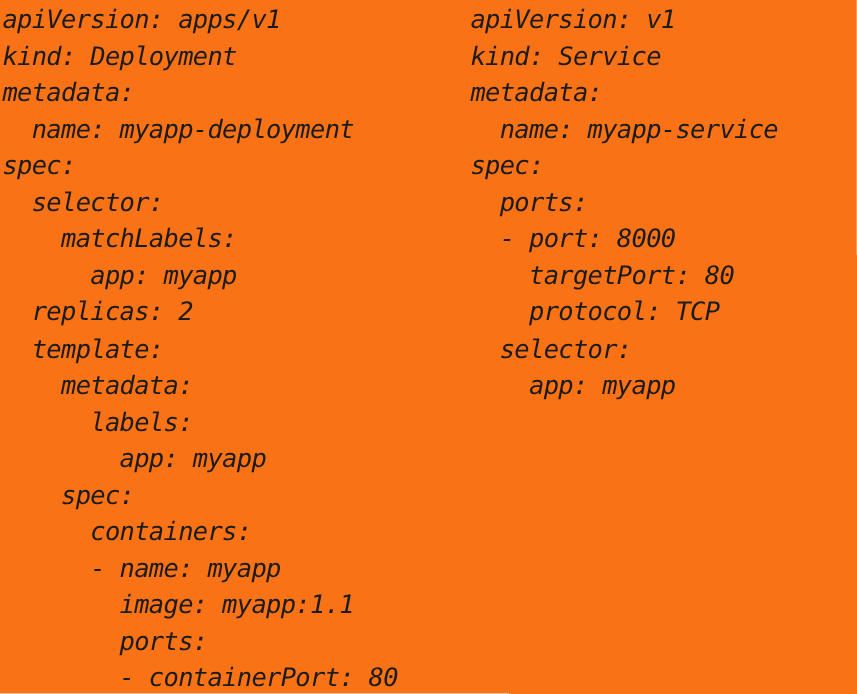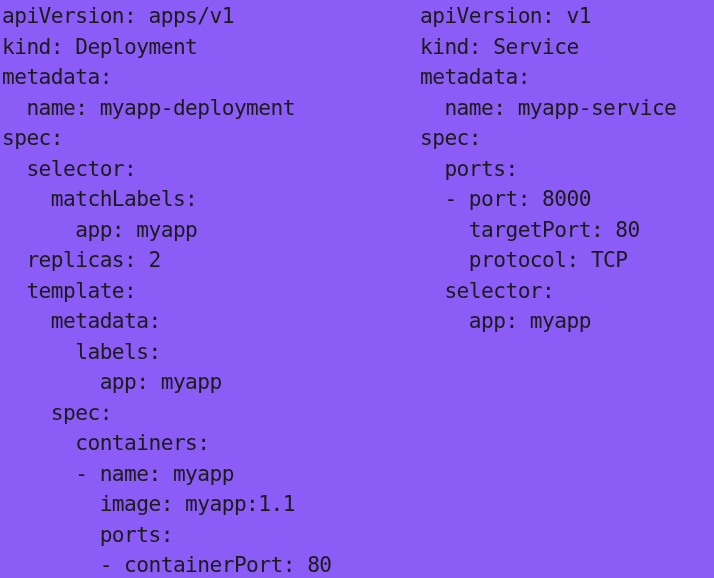--- a/index.html
+++ b/index.html
@@ -29,31 +29,31 @@
     line-height: 30.5px;
     letter-spacing: -0.55px;
     color: #1b1b1b;
     -webkit-font-smoothing: antialiased;
   }
   #deployment-column {
     left: 2px;
     top: 1px;
   }
   #service-column {
-    left: 420px;
+    left: 392px;
     top: 1px;
   }
   .code-line {
     white-space: pre;
     display: block;
     height: 30.5px;
   }
 </style>
 </head>
 <body style="background: rgb(253, 253, 253);">
 
-<div id="page" style="background: #8b5cf6;">
+<div id="page" style="background: #f97316; font-style: italic;">
 
   <div class="column" id="deployment-column" style="color: rgb(27, 27, 27);"><span class="code-line">apiVersion: apps/v1</span><span class="code-line">kind: Deployment</span><span class="code-line">metadata:</span><span class="code-line">  name: myapp-deployment</span><span class="code-line">spec:</span><span class="code-line">  selector:</span><span class="code-line">    matchLabels:</span><span class="code-line">      app: myapp</span><span class="code-line">  replicas: 2</span><span class="code-line">  template:</span><span class="code-line">    metadata:</span><span class="code-line">      labels:</span><span class="code-line">        app: myapp</span><span class="code-line">    spec:</span><span class="code-line">      containers:</span><span class="code-line">      - name: myapp</span><span class="code-line">        image: myapp:1.1</span><span class="code-line">        ports:</span><span class="code-line">        - containerPort: 80</span></div>
 
   <div class="column" id="service-column" style="color: rgb(27, 27, 27);"><span class="code-line">apiVersion: v1</span><span class="code-line">kind: Service</span><span class="code-line">metadata:</span><span class="code-line">  name: myapp-service</span><span class="code-line">spec:</span><span class="code-line">  ports:</span><span class="code-line">  - port: 8000</span><span class="code-line">    targetPort: 80</span><span class="code-line">    protocol: TCP</span><span class="code-line">  selector:</span><span class="code-line">    app: myapp</span></div>
 
 </div>
 
 </body></html>

